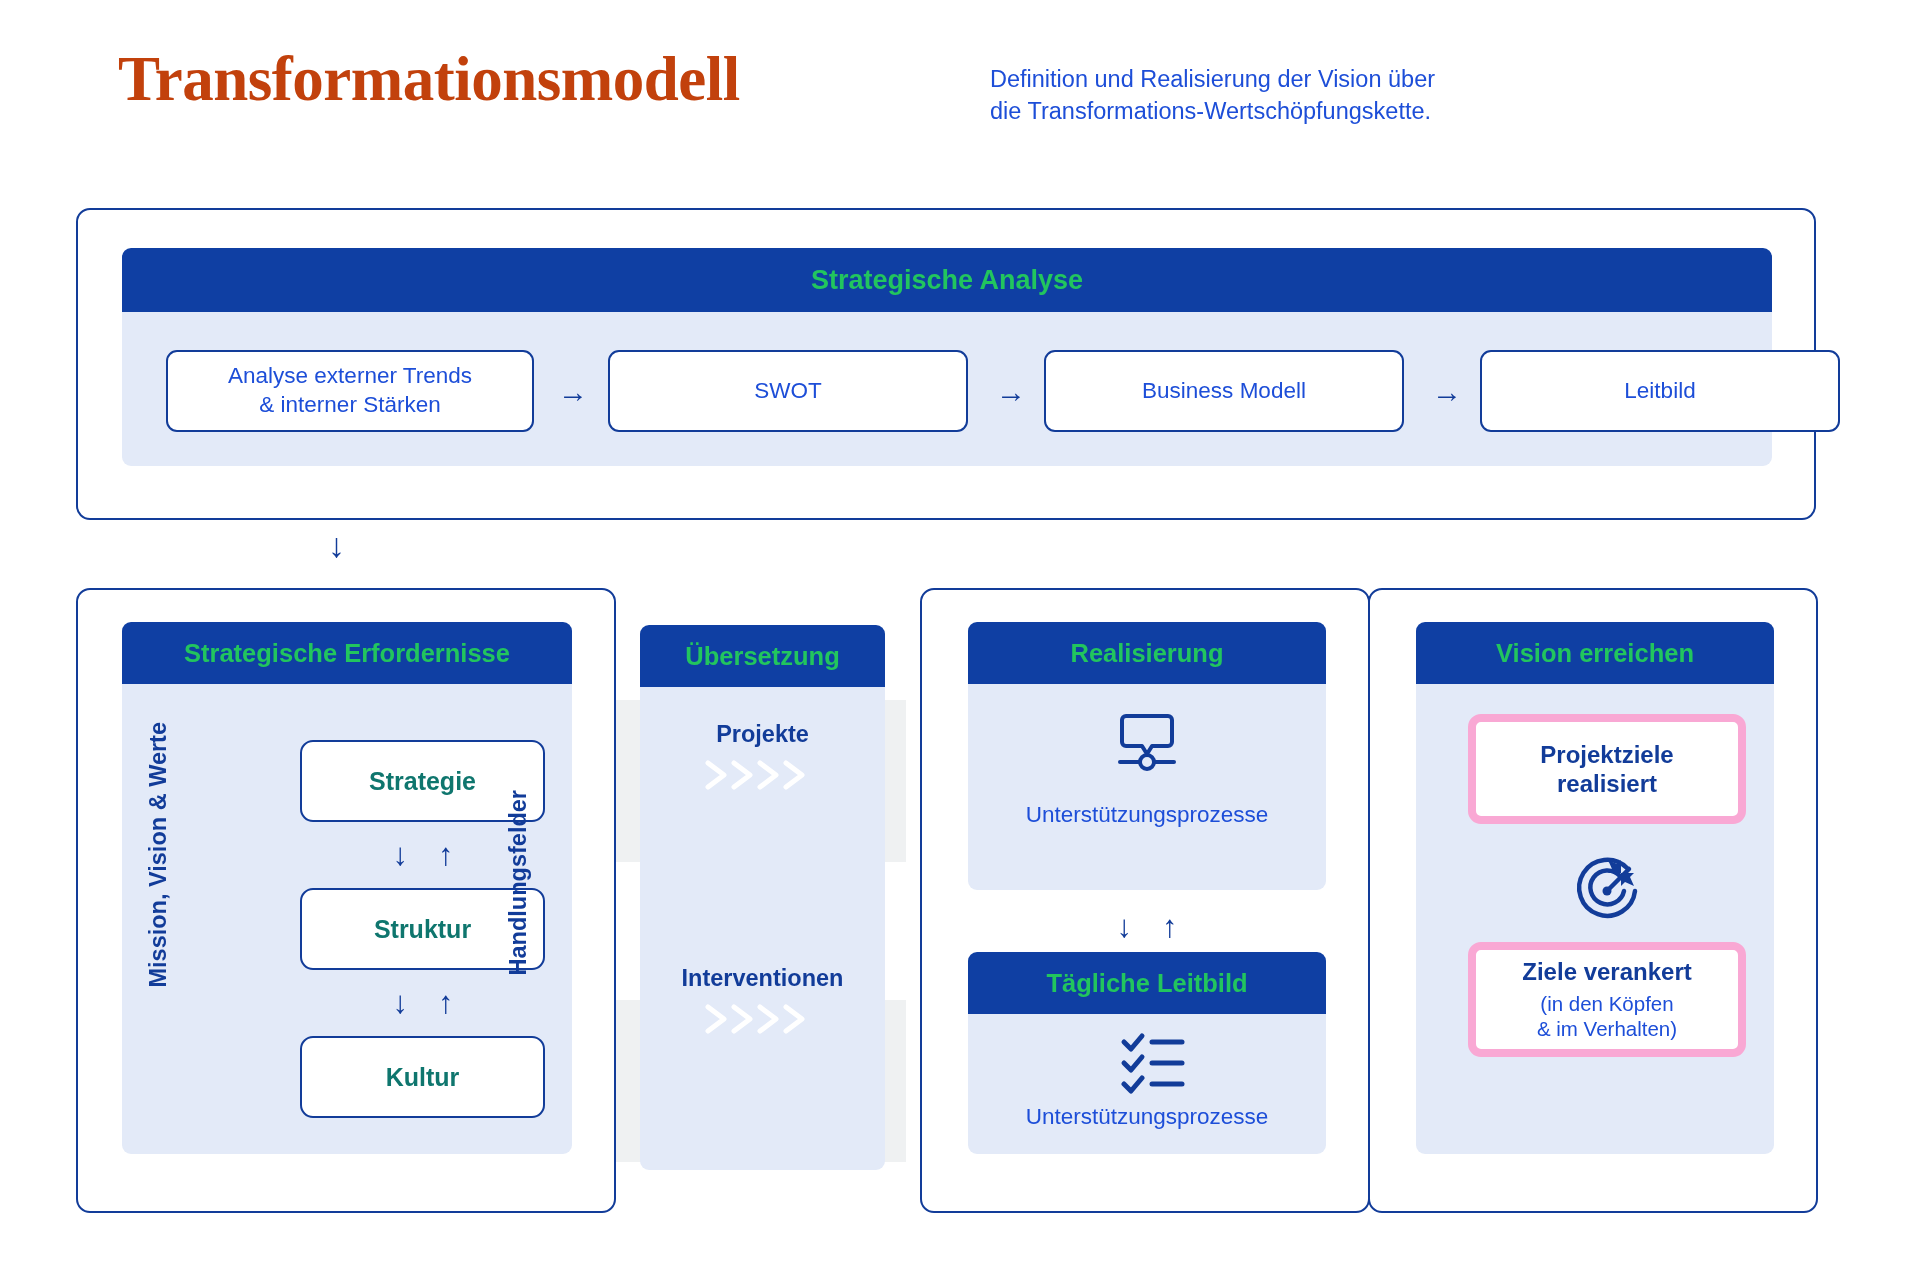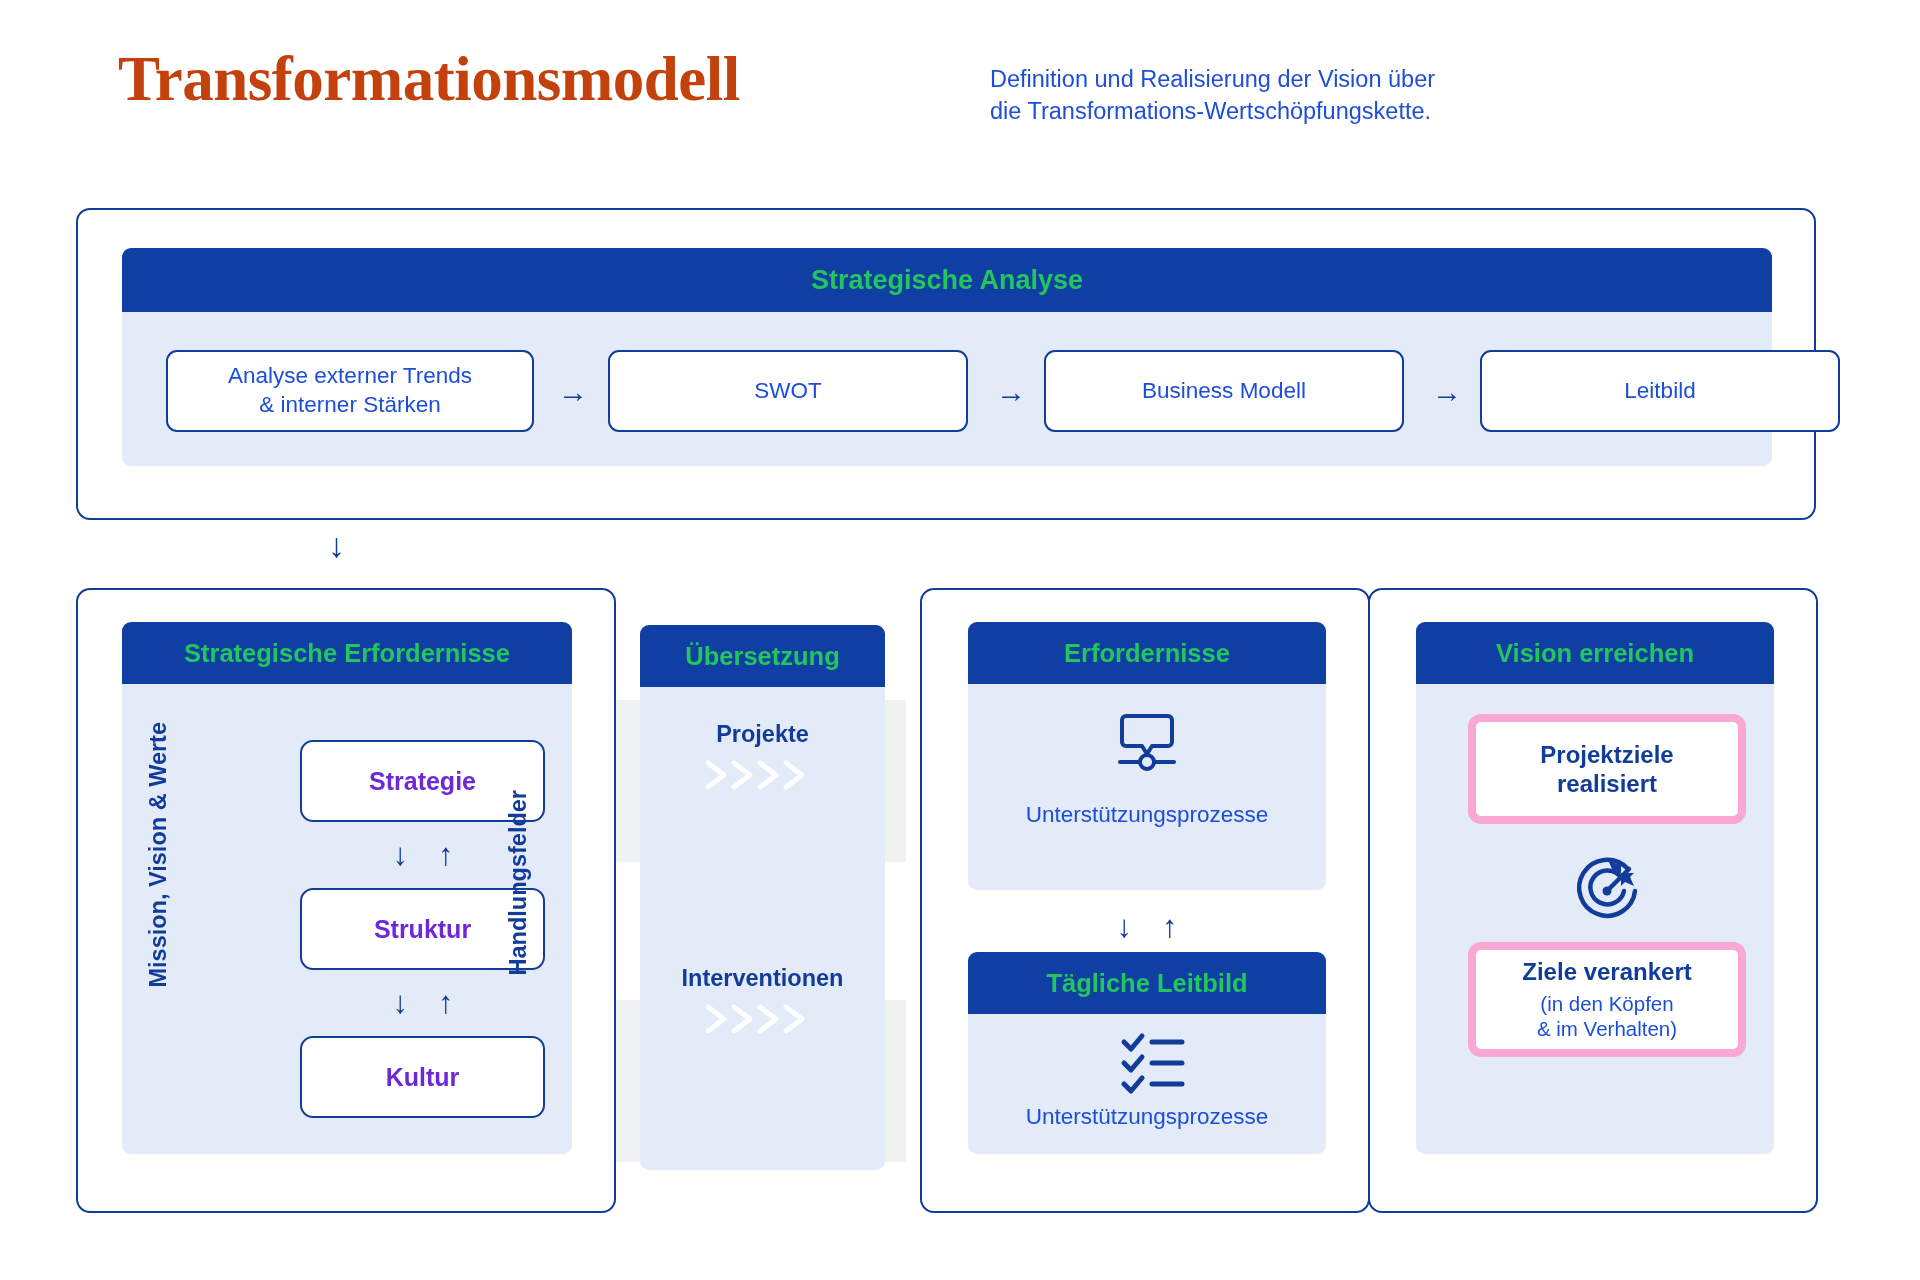--- a/index.html
+++ b/index.html
@@ -65,21 +65,21 @@
   }
   .sideLabelR{
     position:absolute;left:505px;top:790px;
     writing-mode:vertical-rl;transform:rotate(180deg);
     font-weight:700;font-size:23.5px;color:#123c99;white-space:nowrap;
   }
   .svbox{
     position:absolute;left:222px;width:245px;height:82px;
     background:#fff;border:2px solid #123c99;border-radius:13px;
     box-sizing:border-box;display:flex;align-items:center;justify-content:center;
-    font-weight:700;font-size:25px;color:#6d28d9;
+    font-weight:700;font-size:25px;color:#0f766e;
   }
   .updownpair{
     position:absolute;left:290px;width:110px;height:52px;
     display:flex;align-items:center;justify-content:center;gap:30px;
     font-size:31px;color:#123c99;line-height:1;
   }
   
   #colB{left:640px;top:625px;width:245px;height:545px;}
   #colB .hdr{left:0;top:0;width:245px;height:62px;font-size:25.5px;border-radius:9px 9px 0 0;}
   #colB .panelbody{left:0;top:62px;width:245px;height:483px;border-radius:0 0 9px 9px;}
@@ -192,21 +192,21 @@
         <polyline points="10,10 26,22 10,34"></polyline>
         <polyline points="36,10 52,22 36,34"></polyline>
         <polyline points="62,10 78,22 62,34"></polyline>
         <polyline points="88,10 104,22 88,34"></polyline>
       </g>
     </svg>
   </div>
 </div>
 
 <div class="colframe" id="colC">
-  <div class="hdr">Erfordernisse</div>
+  <div class="hdr">Realisierung</div>
 
   <div class="subpanel" style="top:94px;height:206px;border-radius:0 0 9px 9px;"></div>
 
   <div class="icon" style="left:190px;top:118px;">
     <svg width="70" height="70" viewBox="0 0 70 70" aria-hidden="true">
       <g fill="none" stroke="#123c99" stroke-width="4" stroke-linecap="round" stroke-linejoin="round">
         <path d="M14 8 h42 a4 4 0 0 1 4 4 v22 a4 4 0 0 1 -4 4 h-16 l-5 8 -5 -8 h-16 a4 4 0 0 1 -4 -4 v-22 a4 4 0 0 1 4 -4 z"></path>
         <line x1="8" y1="54" x2="27" y2="54"></line>
         <line x1="43" y1="54" x2="62" y2="54"></line>
         <circle cx="35" cy="54" r="7"></circle>

